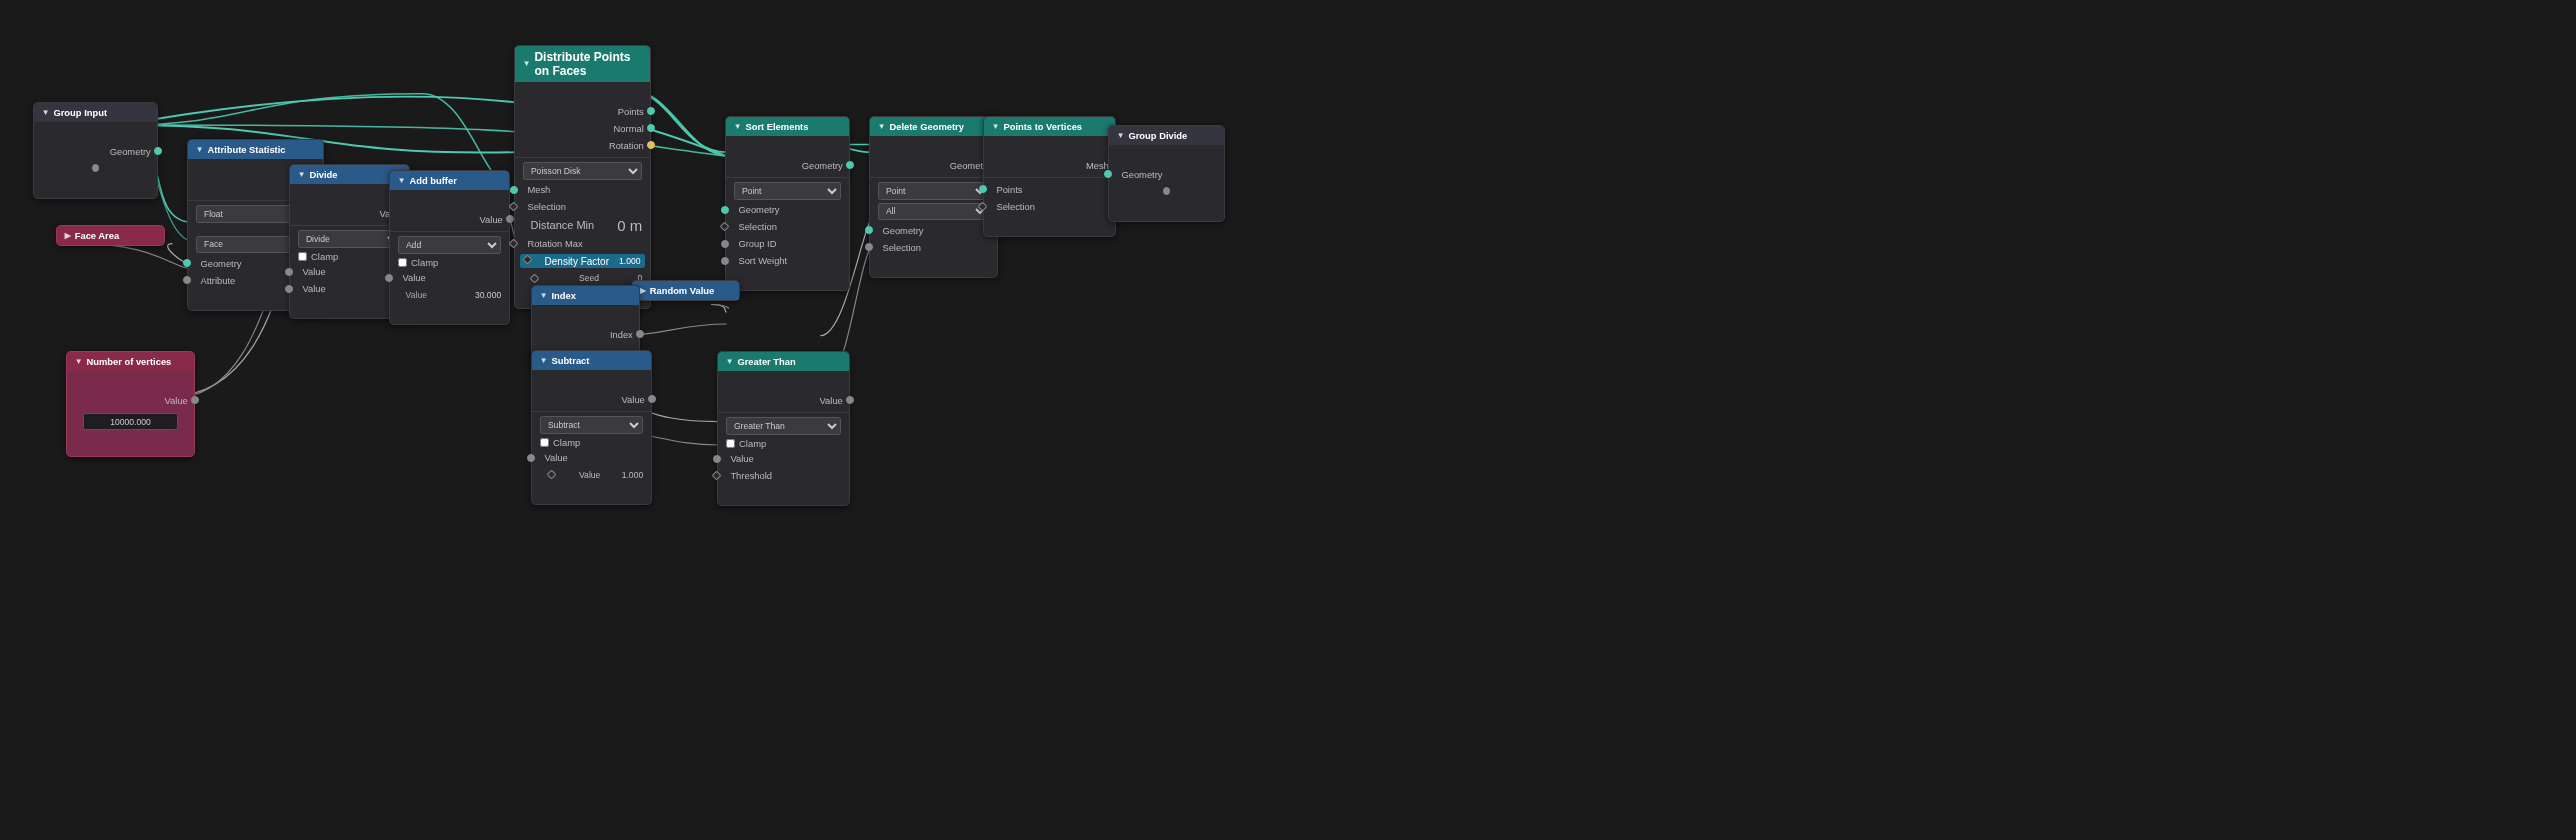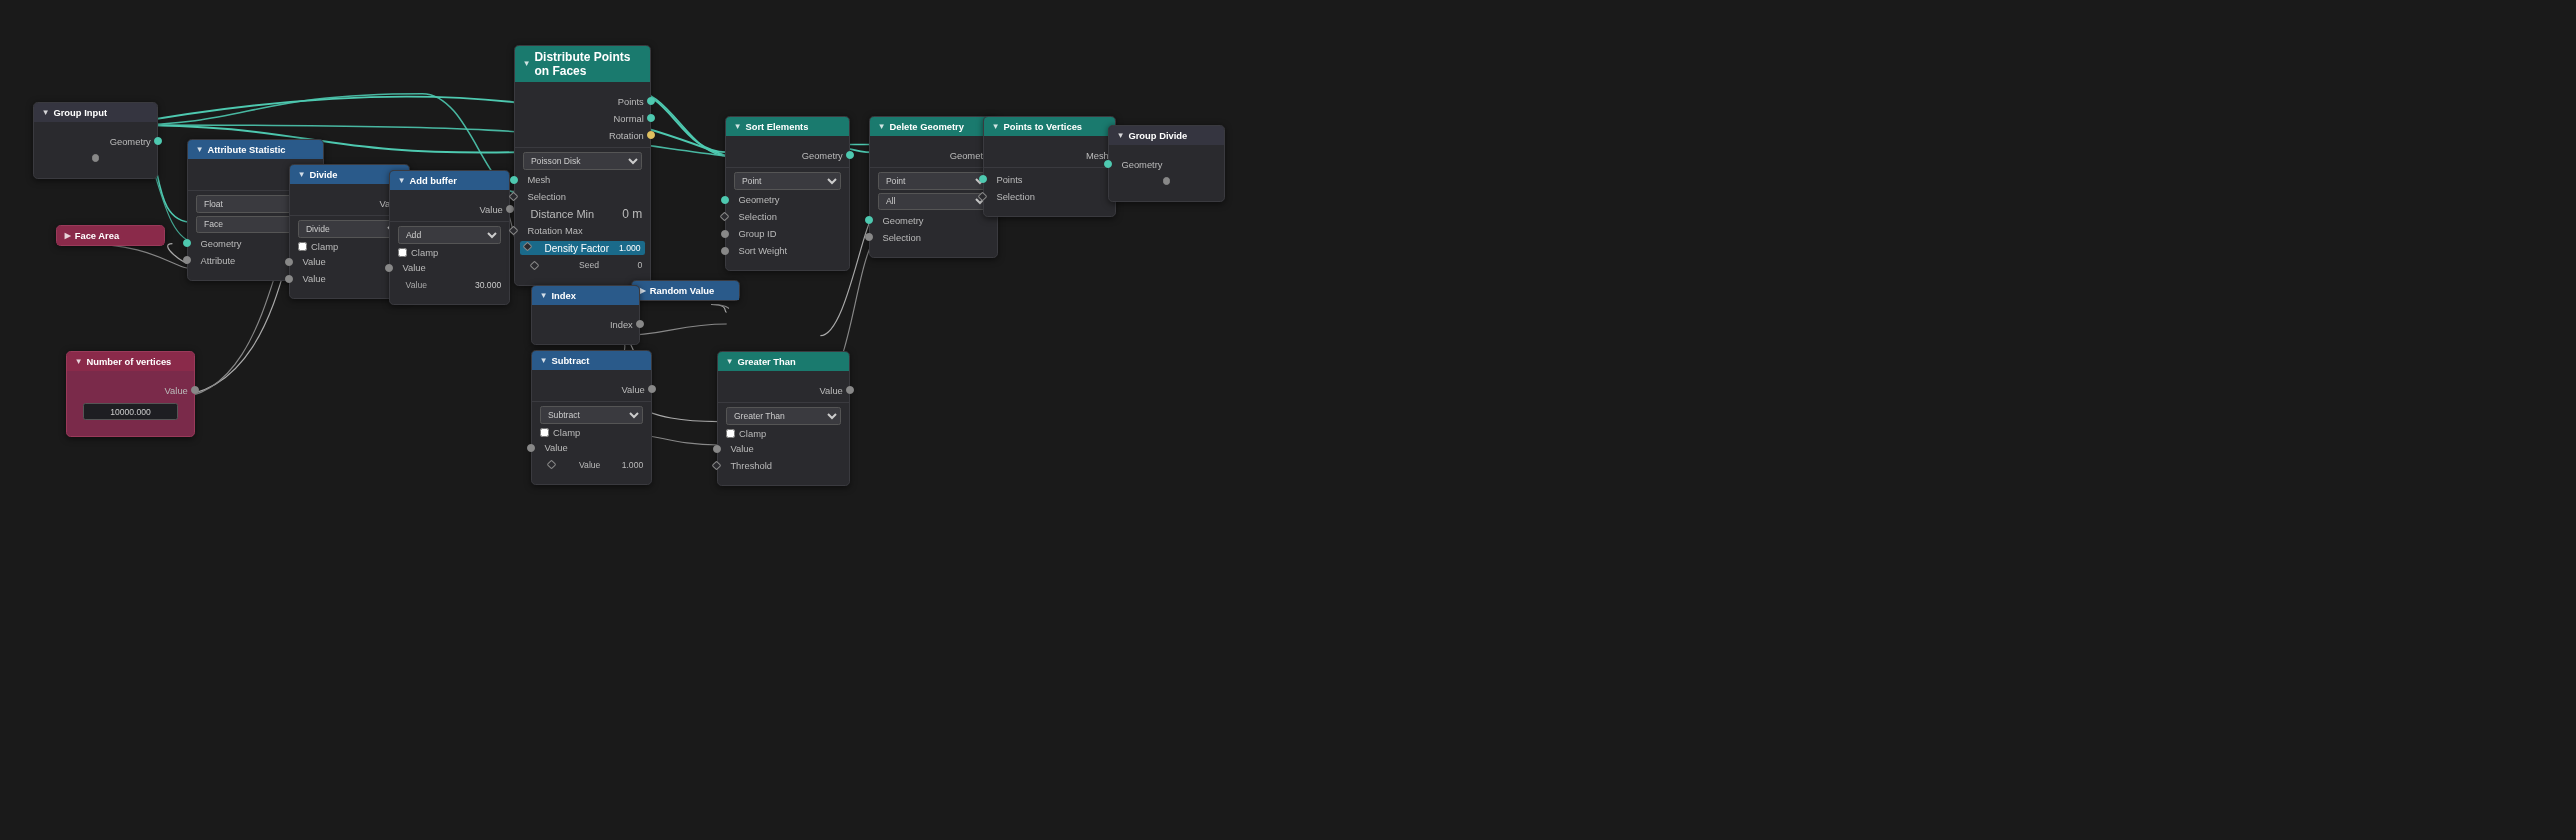--- a/index.html
+++ b/index.html
@@ -33,21 +33,21 @@
       align-items: center;
       gap: 3.9px;
     }
 
     .node-header .chevron {
       font-size: 7.8px;
       opacity: 0.8;
     }
 
     .node-body {
-      padding: 11px 0;
+      padding: 21px 0;
     }
 
     .node-row {
       display: flex;
       align-items: center;
       padding: 1.6px 7.8px;
       font-size: 9.4px;
       color: #bbb;
       min-height: 17px;
       position: relative;
@@ -281,21 +281,21 @@
   </div>
   <div class="node-body">
     <div class="node-row socket-right">
       <span class="node-label right-align">Sum</span>
       <div class="socket gray right"></div>
     </div>
     <div class="divider"></div>
     <div style="padding: 1.6px 7.8px;">
       <select class="node-select"><option>Float</option></select>
     </div>
-    <div style="padding: 1.6px 7.8px;">
+    <div style="padding: 1.6px 7.8px; margin-top: 10px;">
       <select class="node-select"><option>Face</option></select>
     </div>
     <div class="node-row socket-left">
       <div class="socket teal left"></div>
       <span class="node-label" style="padding-left:6.2px;">Geometry</span>
     </div>
     <div class="node-row socket-left">
       <div class="socket gray left"></div>
       <span class="node-label" style="padding-left:6.2px;">Attribute</span>
     </div>
@@ -401,21 +401,21 @@
     <div class="node-row socket-left">
       <div class="socket teal left"></div>
       <span class="node-label" style="padding-left:6.2px;">Mesh</span>
     </div>
     <div class="node-row socket-left">
       <div class="socket gray-outline left diamond"></div>
       <span class="node-label" style="padding-left:6.2px;">Selection</span>
     </div>
     <div class="node-row" style="padding: 1.6px 7.8px 1.6px 15.6px; justify-content:space-between;">
       <span style="font-size:11px;">Distance Min</span>
-      <span style="font-size:12px;">0 m</span>
+      <span style="font-size:15px;">0 m</span>
     </div>
     <div class="node-row socket-left">
       <div class="socket gray-outline left diamond"></div>
       <span class="node-label" style="padding-left:6.2px;">Rotation Max</span>
     </div>
     <div style="margin:1.6px 4.7px; background:#1a6a8a; border-radius:2.3px; padding:1.6px 4.7px; display:flex; justify-content:space-between;">
       <div class="socket gray-outline diamond" style="position:relative;left:auto;right:auto;margin-right:3.1px;top:auto;"></div>
       <span style="font-size:10px; color:#fff;">Density Factor</span>
       <span style="font-size:8.6px; color:#fff;">1.000</span>
     </div>

